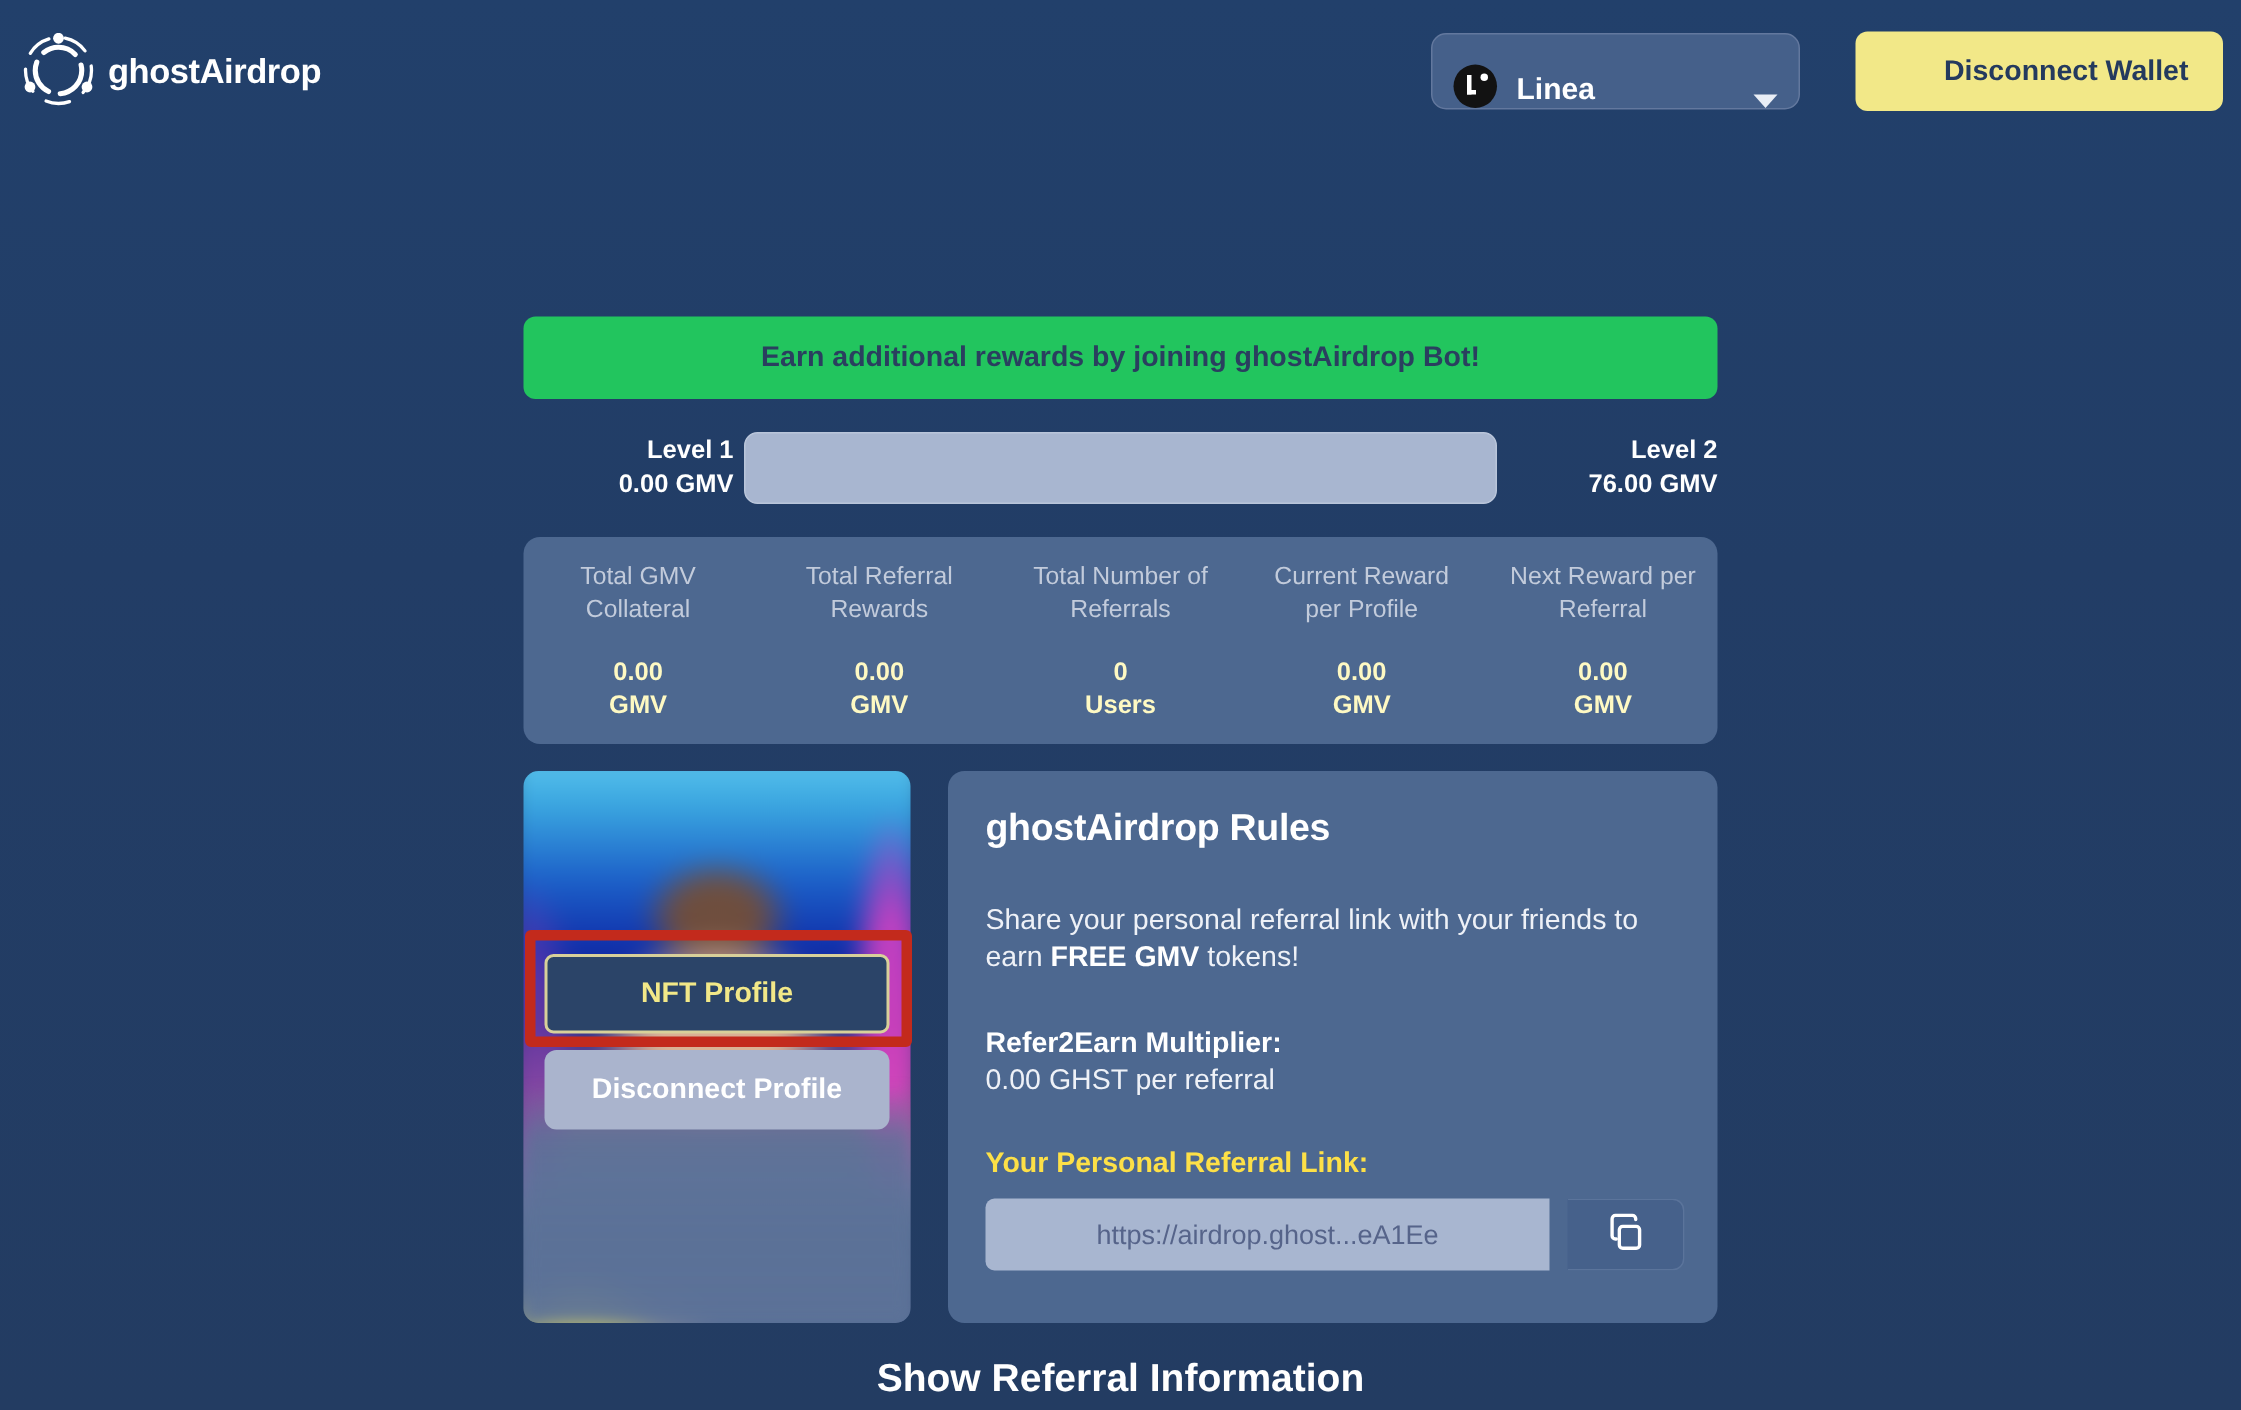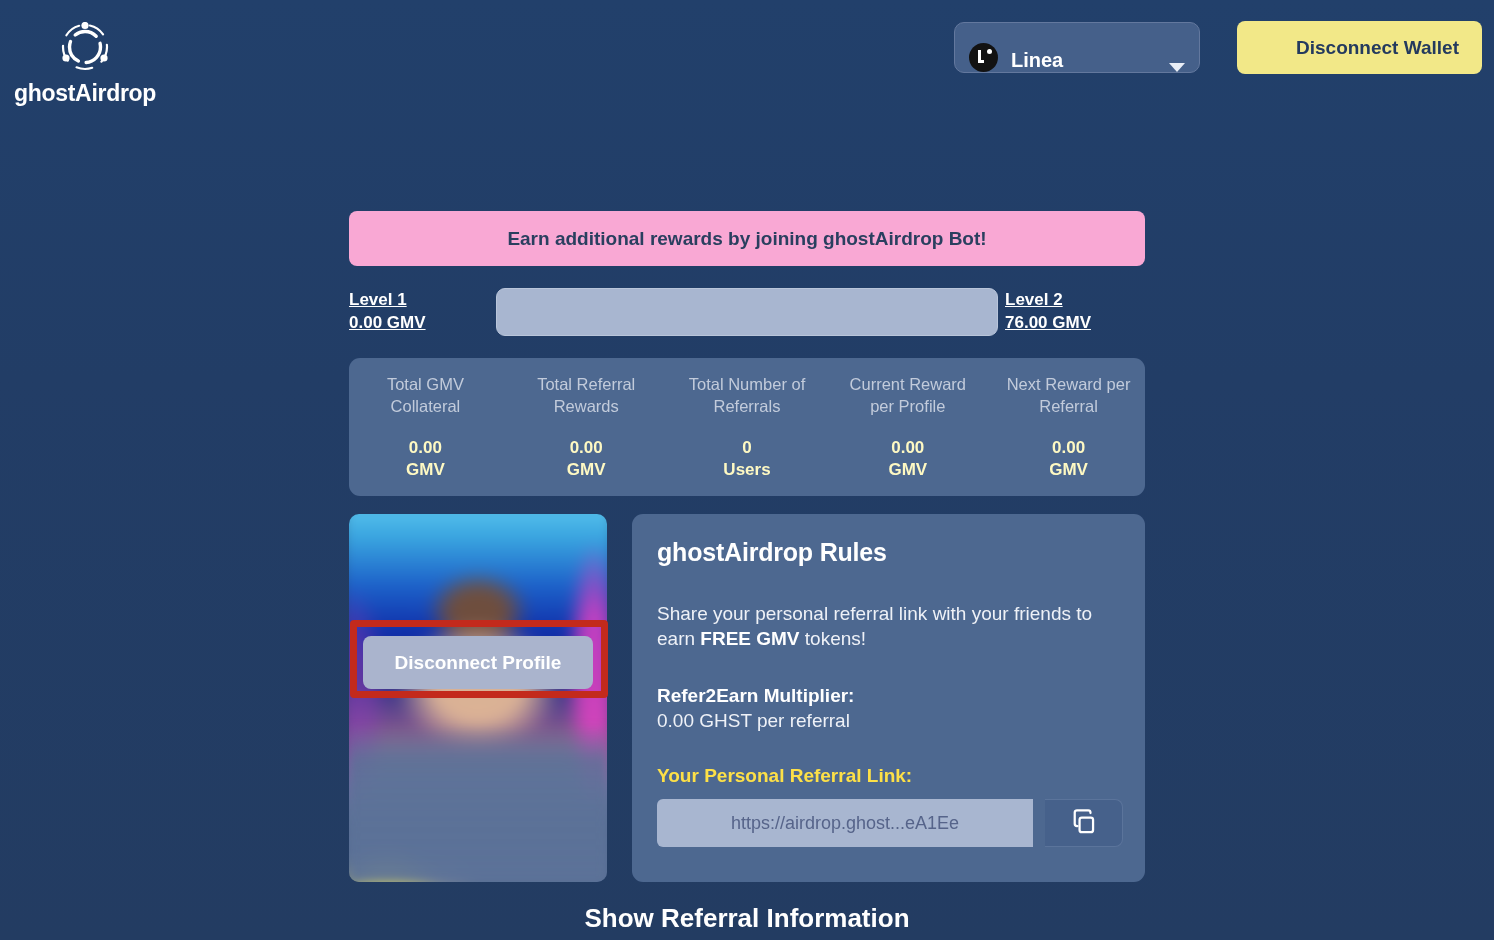--- a/index.html
+++ b/index.html
@@ -25,21 +25,20 @@
     height: 95px;
   }
 
   .brand {
     position: absolute;
     left: 14px;
     top: 22px;
     display: flex;
     align-items: center;
     gap: 8px;
-    flex-direction: column;
   }
   .brand-logo {
     width: 50px;
     height: 50px;
     flex: 0 0 auto;
   }
   .brand-name {
     font-size: 23px;
     font-weight: 700;
     letter-spacing: -0.3px;
@@ -122,21 +121,21 @@
   .main {
     position: absolute;
     left: 349px;
     top: 211px;
     width: 796px;
   }
 
   .promo-banner {
     width: 796px;
     height: 55px;
-    background: #f9a8d4;
+    background: #22c55e;
     border-radius: 8px;
     display: flex;
     align-items: center;
     justify-content: center;
     color: #2a3f5f;
     font-size: 19px;
     font-weight: 700;
     cursor: pointer;
   }
 
@@ -144,23 +143,22 @@
   .level-row {
     margin-top: 17px;
     width: 796px;
     height: 57px;
     display: flex;
     align-items: center;
     justify-content: space-between;
   }
   .level-box {
     width: 140px;
-    text-align: left;
+    text-align: right;
     line-height: 1.3;
-    text-decoration: underline;
   }
   .level-title {
     font-size: 17px;
     font-weight: 700;
     color: #ffffff;
   }
   .level-value {
     font-size: 17px;
     font-weight: 700;
     color: #ffffff;
@@ -476,20 +474,21 @@
       </div>
     </div>
   </div>
 
   <div class="cards-row">
 
     <div class="nft-card">
       <div class="nft-art"></div>
       <div class="nft-art-veil"></div>
       <div class="nft-buttons">
+        <button class="nft-profile-btn">NFT Profile</button>
         <button class="collection-profile-btn">Disconnect Profile</button>
       </div>
     </div>
 
     <div class="rules-card">
       <div class="rules-title">ghostAirdrop Rules</div>
 
       <div class="rules-body"><span>Share your personal referral link with your friends to earn </span><b>FREE GMV</b><span> tokens!</span></div>
 
       <div class="multiplier-block">

